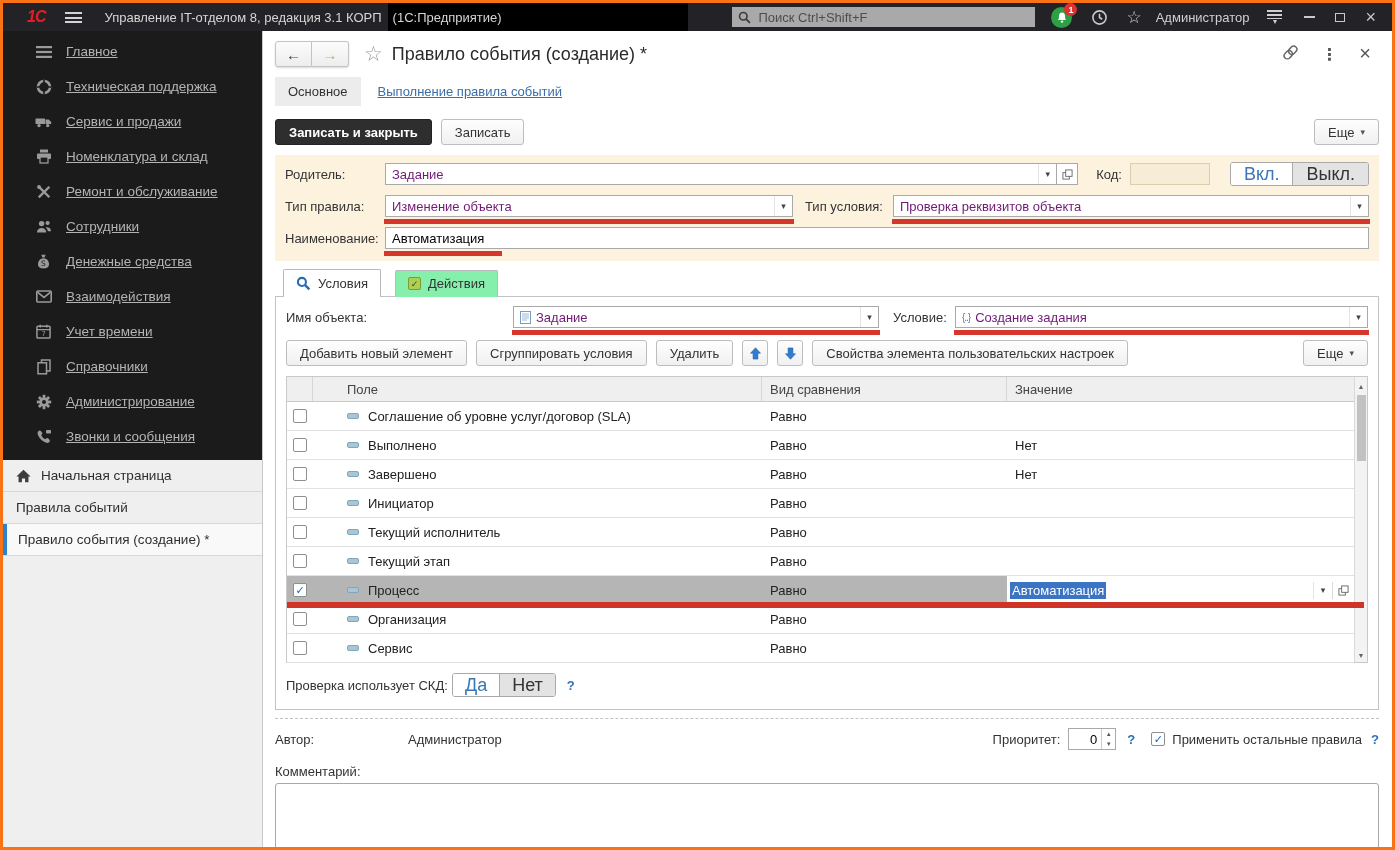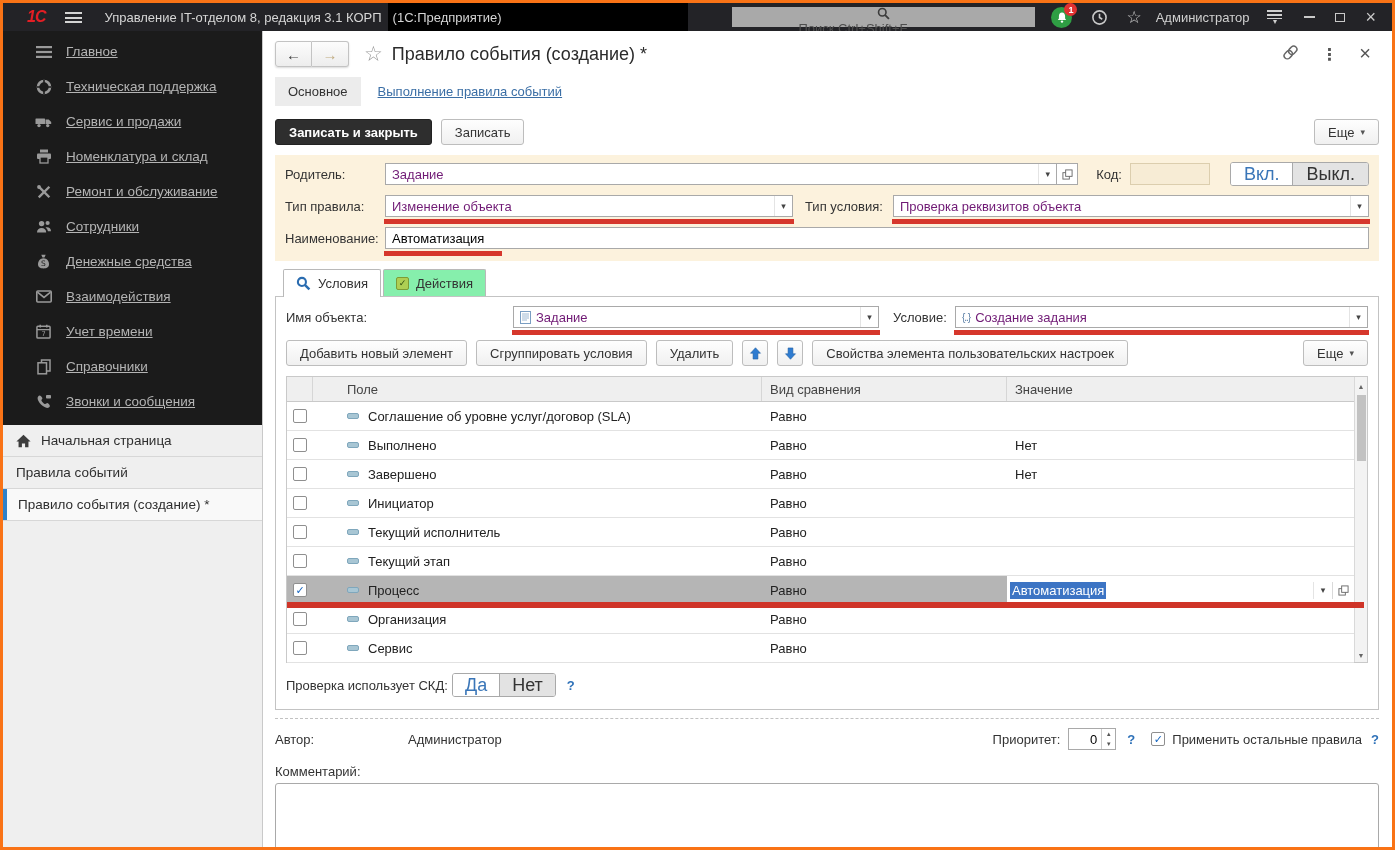--- a/index.html
+++ b/index.html
@@ -5,21 +5,21 @@
   * { box-sizing: border-box; }
   body { margin:0; background:#3a3a3a; font-family:"Liberation Sans","DejaVu Sans",sans-serif; }
   .window { width:1395px; height:850px; background:#fff; border:3px solid #f97316; display:flex; flex-direction:column; overflow:hidden; }
 
   
   .titlebar { height:28px; flex:0 0 28px; background:#232327; display:flex; align-items:center; color:#cfcfcf; font-size:13px; }
   .tb-logo { color:#e31e24; font-weight:bold; font-style:italic; font-size:16px; margin-left:24px; letter-spacing:-1px; }
   .tb-burger { width:17px; height:11px; margin-left:20px; background:repeating-linear-gradient(to bottom,#d4d4d4 0 2px,transparent 2px 4.5px); cursor:pointer; }
   .tb-title { margin-left:22px; white-space:nowrap; color:#d6d6d6; }
   .tb-redact { background:#000; height:28px; display:flex; align-items:center; padding-left:5px; width:300px; margin-left:6px; color:#d6d6d6; }
-  .tb-search { margin-left:auto; width:303px; height:20px; background:#a9a9a9; display:flex; align-items:center; padding:0 6px;flex-direction:column; }
+  .tb-search { margin-left:auto; width:303px; height:20px; background:#a9a9a9; display:flex; align-items:center; padding:0 6px; }
   .tb-search svg { flex:0 0 auto; }
   .tb-search input { flex:1; background:transparent; border:none; outline:none; font-size:13px; color:#333; margin-left:5px; font-family:inherit; }
   .tb-search input::placeholder { color:#4e4e4e; opacity:1; }
   .bell-wrap { position:relative; margin-left:16px; width:22px; height:22px; cursor:pointer; }
   .bell-circle { width:21px; height:21px; border-radius:50%; background:#2f9e44; display:flex; align-items:center; justify-content:center; position:absolute; bottom:0; left:0; }
   .bell-badge { position:absolute; top:-3px; right:-4px; min-width:13px; height:13px; border-radius:7px; background:#e03131; color:#fff; font-size:9px; font-weight:bold; display:flex; align-items:center; justify-content:center; padding:0 2px; }
   .tb-ico { margin-left:18px; display:flex; align-items:center; cursor:pointer; }
   .tb-star::after { content:"☆"; font-size:17px; color:#cfcfcf; }
   .tb-user { margin-left:14px; color:#d0d0d0; cursor:pointer; }
   .menu-caret { flex-direction:column; align-items:center; gap:1px; }
@@ -79,21 +79,21 @@
   .input.disabled { background:#f7ecd5; border-color:#dcceae; }
   .toggle { display:flex; border:1px solid #a9a9a9; border-radius:3px; overflow:hidden; height:24px; background:#fff; }
   .toggle .t { padding:0 13px; display:flex; align-items:center; font-size:18px; background:#fff; color:#3a76b8; cursor:pointer; }
   .toggle .t.off { background:#e3e3e3; color:#333; border-left:1px solid #a9a9a9; }
 
   .red-line { position:absolute; height:5px; background:#d6372c; z-index:5; }
   .rl-under { left:-1px; right:-1px; bottom:-7px; }
   .rl-name { left:-1px; width:118px; bottom:-7px; }
 
   
-  .tabstrip { display:flex; margin-top:8px; padding-left:8px; align-items:flex-start; position:relative; z-index:2; margin-bottom:-1px; flex:0 0 28px; }
+  .tabstrip { display:flex; margin-top:8px; padding-left:8px; align-items:center; position:relative; z-index:2; margin-bottom:-1px; flex:0 0 28px;gap:12px; }
   .ts-tab { height:27px; display:flex; align-items:center; gap:7px; padding:0 12px; border:1px solid #b9b9b9; border-bottom:none; color:#333; background:#86efac; border-radius:2px 2px 0 0; cursor:pointer; margin-right:2px; }
   .ts-tab.active { background:#fff; height:28px; position:relative; z-index:3; }
   .check-badge { width:13px; height:13px; background:#aecf53; border:1px solid #7d9c35; border-radius:2px; display:flex; align-items:center; justify-content:center; }
   .check-badge::after { content:"✓"; font-size:9px; font-weight:bold; color:#2f4d10; }
 
   .groupbox { border:1px solid #c3c3c3; padding:8px 10px 12px; position:relative; flex:0 0 auto; }
   .obj-row { display:flex; align-items:center; height:24px; position:relative; }
   .lw2 { width:227px; flex:0 0 227px; }
   .doc-icn, .brace-icn { display:flex; align-items:center; }
   .brace-icn::after { content:"{..}"; font-size:10px; color:#5b7fa6; letter-spacing:-1px; }
@@ -319,20 +319,35 @@
                 <rect x="4.5" y="1" width="8.5" height="11" fill="none" stroke="#9a9a9a" stroke-width="1.5"></rect>
                 <rect x="1" y="3.8" width="8.5" height="11" fill="#1b1b1b" stroke="#9a9a9a" stroke-width="1.5"></rect>
               </svg>
             </span>
             <span>Справочники</span>
           </div>
           <div class="side-item">
             <span class="icn">
               <svg width="16" height="16" viewBox="0 0 16 16">
                 <g fill="#9a9a9a">
+                  <rect x="6.6" y="0.8" width="2.8" height="14.4"></rect>
+                  <rect x="0.8" y="6.6" width="14.4" height="2.8"></rect>
+                  <rect x="6.6" y="0.8" width="2.8" height="14.4" transform="rotate(45 8 8)"></rect>
+                  <rect x="6.6" y="0.8" width="2.8" height="14.4" transform="rotate(-45 8 8)"></rect>
+                  <circle cx="8" cy="8" r="4.6"></circle>
+                  <circle cx="8" cy="8" r="2" fill="#1b1b1b"></circle>
+                </g>
+              </svg>
+            </span>
+            <span>Администрирование</span>
+          </div>
+          <div class="side-item">
+            <span class="icn">
+              <svg width="16" height="16" viewBox="0 0 16 16">
+                <g fill="#9a9a9a">
                   <path d="M3.6 1.6c.8 0 2.8 1.9 2.8 2.7 0 .6-1 1.3-1 1.9 0 1.1 2.8 3.9 3.9 3.9.6 0 1.3-1 1.9-1 .8 0 2.7 2 2.7 2.8 0 1.1-1.6 2-2.7 2C7.5 13.9 1.6 8 1.6 4.3c0-1.1 .9-2.7 2-2.7z"></path>
                   <rect x="10" y="1" width="5" height="3.6" rx="0.8"></rect>
                 </g>
               </svg>
             </span>
             <span>Звонки и сообщения</span>
           </div>
         </div>
       <div class="side-tabs">
           <div class="side-tab">

